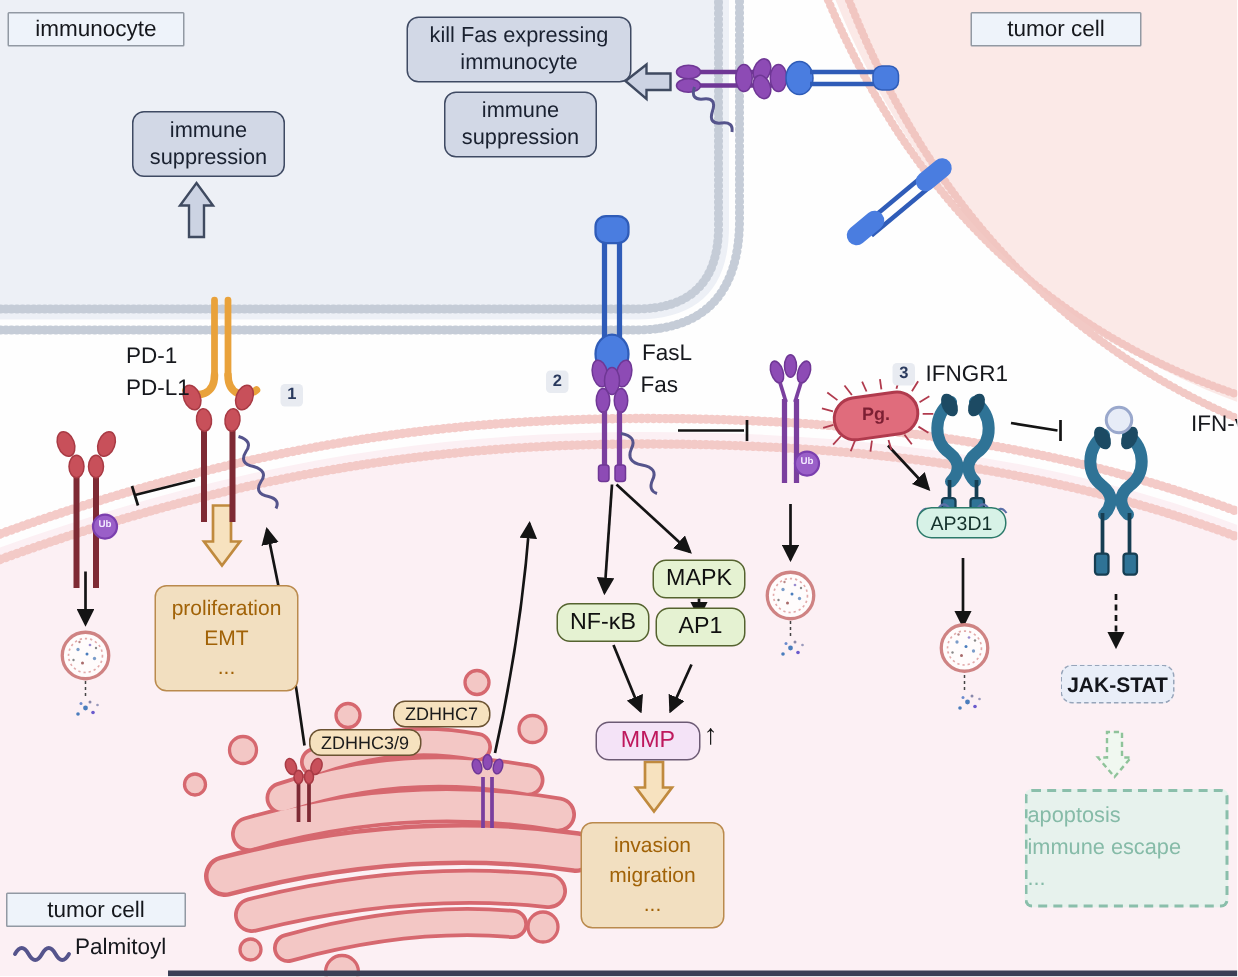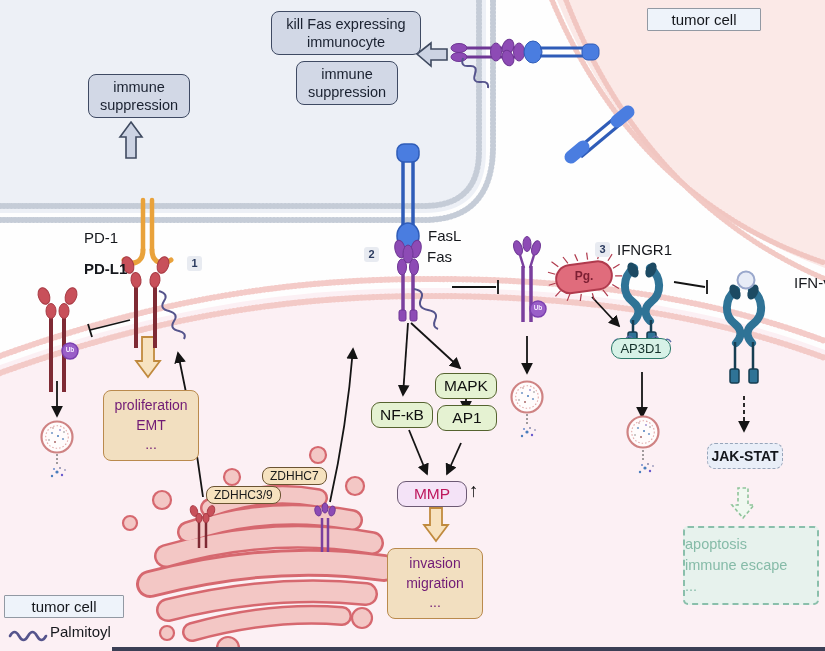--- a/index.html
+++ b/index.html
@@ -5,21 +5,21 @@
   html,body{margin:0;padding:0;background:#ffffff;}
   .stage{position:relative;width:825px;height:651px;overflow:hidden;
          font-family:"Liberation Sans",sans-serif;background:#fefefe;}
   svg.art{position:absolute;left:0;top:0;}
   .lbl{position:absolute;font-size:15px;color:#16181d;white-space:nowrap;}
   .cellbox{position:absolute;background:#eef3fa;border:1.4px solid #9299a3;
            color:#15171c;font-size:15px;text-align:center;padding:2px 0;border-radius:1px;}
   .bluebox{position:absolute;background:#d2d8e6;border:1.6px solid #3f4a63;border-radius:8px;
            color:#1a2130;font-size:14.5px;text-align:center;padding:3px 4px;font-weight:500;line-height:1.25;}
   .tanbox{position:absolute;background:#f2dfc0;border:1.6px solid #ba8a4d;border-radius:8px;
-          color:#701a75;font-size:14px;text-align:center;padding:5px 2px;line-height:1.4;}
+          color:#a16207;font-size:14px;text-align:center;padding:5px 2px;line-height:1.4;}
   .greenbox{position:absolute;background:#e5f2d2;border:1.7px solid #55632f;border-radius:9px;
             color:#101010;font-size:15.5px;text-align:center;padding:3px 0;}
   .mmpbox{position:absolute;background:#f4e3f7;border:1.7px solid #6c5a74;border-radius:9px;
           color:#be185d;font-size:15.5px;text-align:center;padding:3px 0;}
   .mintbox{position:absolute;background:#d7f2e7;border:1.6px solid #2c7a6a;border-radius:10px;
            color:#12302a;font-size:13px;text-align:center;padding:2px 0;}
   .jakbox{position:absolute;background:#e9eef8;border:1.6px dashed #97a5ba;border-radius:8px;
           color:#14161c;font-size:14px;font-weight:600;text-align:center;padding:4px 0;}
   .apobox{position:absolute;background:#e7f2ed;border:2px dashed #8abfab;border-radius:5px;
           color:#86bba8;font-size:14.5px;padding:6px 0;line-height:1.45;}
@@ -300,29 +300,30 @@
   <use href="#ves" transform="translate(57,437)"></use>
   <use href="#ves" transform="translate(527,397)"></use>
   <use href="#ves" transform="translate(643,432)"></use>
   <use href="#deg" transform="translate(57,472)"></use>
   <use href="#deg" transform="translate(527,432)"></use>
   <use href="#deg" transform="translate(645,468)"></use>
 
   <path fill="none" stroke="#55548c" stroke-width="2.6" stroke-linecap="round" d="M10,636 q4.5,-8 9,0 t9,0 t9,0 t9,0"></path>
 </svg>
 
+<div class="cellbox" style="left:5px;top:8px;width:116px;"><span>immunocyte</span></div>
 <div class="cellbox" style="left:647px;top:8px;width:112px;"><span>tumor cell</span></div>
 <div class="cellbox" style="left:4px;top:595px;width:118px;"><span>tumor cell</span></div>
 
 <div class="bluebox" style="left:271px;top:11px;width:140px;"><span>kill Fas expressing immunocyte</span></div>
 <div class="bluebox" style="left:296px;top:61px;width:92px;"><span>immune suppression</span></div>
 <div class="bluebox" style="left:88px;top:74px;width:92px;"><span>immune suppression</span></div>
 
 <div class="lbl" style="left:84px;top:229px;">PD-1</div>
-<div class="lbl" style="left:84px;top:260px;font-weight:bold;">PD-L1</div>
+<div class="lbl" style="left:84px;top:250px;">PD-L1</div>
 <div class="lbl" style="left:428px;top:227px;">FasL</div>
 <div class="lbl" style="left:427px;top:248px;">Fas</div>
 <div class="lbl" style="left:617px;top:241px;">IFNGR1</div>
 <div class="lbl" style="left:794px;top:274px;">IFN-γ</div>
 
 <div class="badge" style="left:187px;top:256px;">1</div>
 <div class="badge" style="left:364px;top:247px;">2</div>
 <div class="badge" style="left:595px;top:242px;">3</div>
 
 <div class="pgtxt" style="left:566px;top:269px;">Pg.</div>

